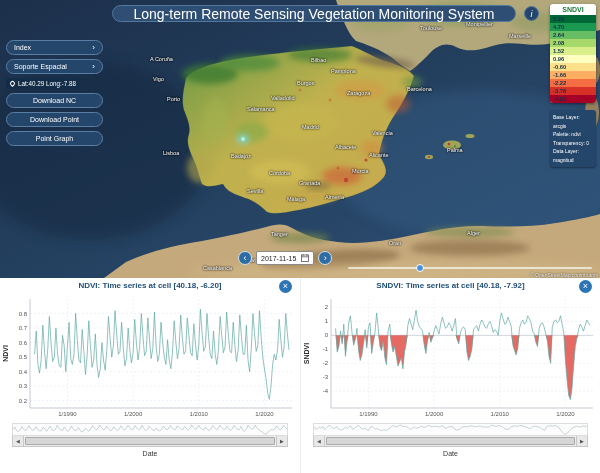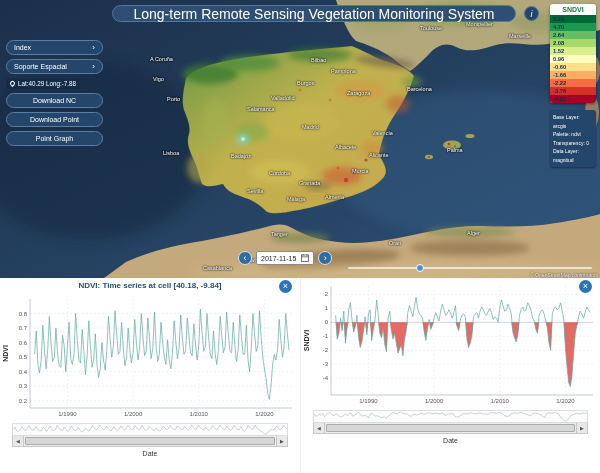--- a/index.html
+++ b/index.html
@@ -271,21 +271,21 @@
   <div class="map-slider">
     <div class="thumb"></div>
   </div>
 
   <div class="attribution">© OpenStreetMap contributors</div>
 </div>
 
 <div class="charts">
 
   <div class="panel">
-    <div class="panel-title">NDVI: Time series at cell [40.18, -9.84]</div>
+    <div class="panel-title">NDVI: Time series at cell [40.18, -6.20]</div>
     <div class="close-btn">×</div>
     <svg id="chart-0" class="chart-svg" viewBox="0 0 300 128">
         <line class="grid" x1="67.42857142857164" x2="67.42857142857164" y1="5" y2="114"></line>
         <text class="xtick" x="67.42857142857164" y="122">1/1990</text>
         <line class="grid" x1="133.092731829574" x2="133.092731829574" y1="5" y2="114"></line>
         <text class="xtick" x="133.092731829574" y="122">1/2000</text>
         <line class="grid" x1="198.75689223057637" x2="198.75689223057637" y1="5" y2="114"></line>
         <text class="xtick" x="198.75689223057637" y="122">1/2010</text>
         <line class="grid" x1="264.42105263157873" x2="264.42105263157873" y1="5" y2="114"></line>
         <text class="xtick" x="264.42105263157873" y="122">1/2020</text>
@@ -317,20 +317,21 @@
         <div class="sb-track">
           <div class="sb-thumb"></div>
         </div>
         <span class="sb-btn right">▶</span>
       </div>
     </div>
     <div class="date-label">Date</div>
   </div>
 
   <div class="panel">
+    <div class="panel-title">SNDVI: Time series at cell [40.18, -7.92]</div>
     <div class="close-btn">×</div>
     <svg id="chart-1" class="chart-svg" viewBox="0 0 300 128">
         <line class="grid" x1="67.42857142857164" x2="67.42857142857164" y1="5" y2="114"></line>
         <text class="xtick" x="67.42857142857164" y="122">1/1990</text>
         <line class="grid" x1="133.092731829574" x2="133.092731829574" y1="5" y2="114"></line>
         <text class="xtick" x="133.092731829574" y="122">1/2000</text>
         <line class="grid" x1="198.75689223057637" x2="198.75689223057637" y1="5" y2="114"></line>
         <text class="xtick" x="198.75689223057637" y="122">1/2010</text>
         <line class="grid" x1="264.42105263157873" x2="264.42105263157873" y1="5" y2="114"></line>
         <text class="xtick" x="264.42105263157873" y="122">1/2020</text>

